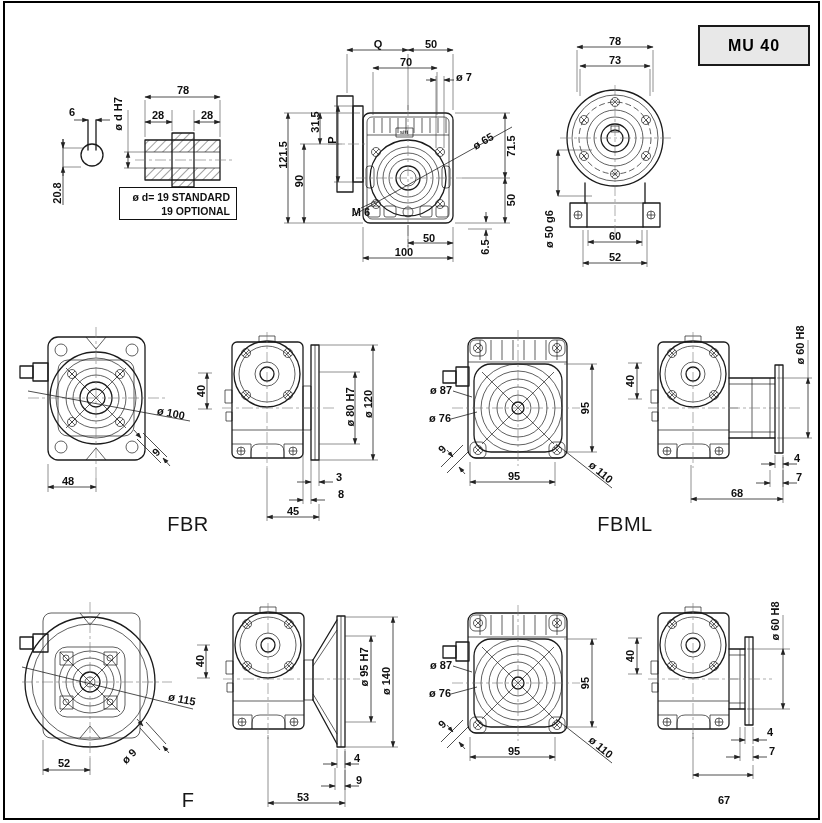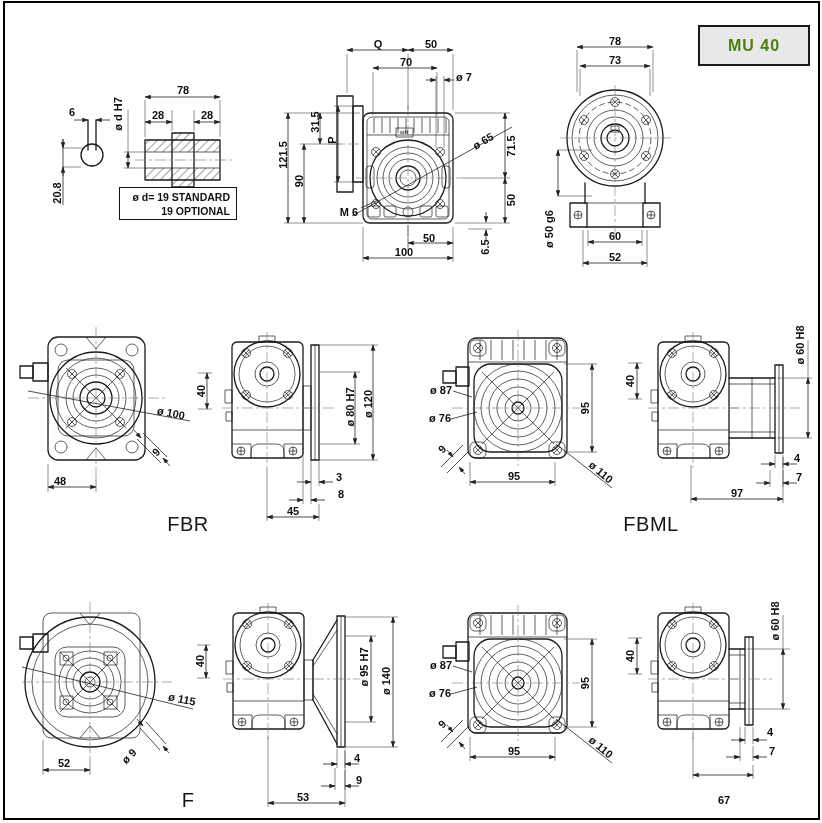--- a/index.html
+++ b/index.html
@@ -19,21 +19,21 @@
       white-space:nowrap;transform:translate(-50%,-50%);z-index:3;padding:0 1px;}
   .dl.r90{transform:translate(-50%,-50%) rotate(-90deg);}
   .dl.r10{transform:translate(-50%,-50%) rotate(11deg);}
   .dl.r40{transform:translate(-50%,-50%) rotate(40deg);}
   .dl.rm45{transform:translate(-50%,-50%) rotate(-45deg);}
   .dl.rm30{transform:translate(-50%,-50%) rotate(-30deg);}
   .vl{position:absolute;font:20px "Liberation Sans",sans-serif;color:#161616;
       transform:translate(-50%,-50%);z-index:3;letter-spacing:.5px;}
   #titlebox{position:absolute;left:698px;top:25px;width:108px;height:37px;background:#e8e8e8;
       border:2px solid #1a1a1a;display:flex;align-items:center;justify-content:center;
-      font:bold 16px "Liberation Sans",sans-serif;color:#4d7c0f;letter-spacing:1px;z-index:3;}
+      font:bold 16px "Liberation Sans",sans-serif;color:#000000;letter-spacing:1px;z-index:3;}
   #notebox{position:absolute;left:119px;top:187px;width:118px;height:33px;background:#fff;
       border:1.5px solid #111;box-sizing:border-box;padding:2px 6px 0 2px;text-align:right;
       font:bold 10.5px "Liberation Sans",sans-serif;color:#111;line-height:1.35;z-index:3;}
   #brand{position:absolute;left:404px;top:132px;transform:translate(-50%,-50%);
       font:bold 6px "Liberation Sans",sans-serif;color:#333;z-index:3;}
 </style>
 </head>
 <body>
 
 <div id="page">
@@ -423,57 +423,57 @@
   <span class="dl r90" style="left:118px;top:114px">ø d H7</span>
 
   <span class="dl" style="left:378px;top:44px">Q</span>
   <span class="dl" style="left:431px;top:44px">50</span>
   <span class="dl" style="left:406px;top:62px">70</span>
   <span class="dl" style="left:464px;top:77px">ø 7</span>
   <span class="dl r90" style="left:315px;top:122px">31.5</span>
   <span class="dl r90" style="left:332px;top:140px">P</span>
   <span class="dl r90" style="left:283px;top:155px">121.5</span>
   <span class="dl r90" style="left:299px;top:181px">90</span>
-  <span class="dl" style="left:349px;top:212px">M 6</span>
+  <span class="dl" style="left:361px;top:212px">M 6</span>
   <span class="dl rm30" style="left:483px;top:141px">ø 65</span>
   <span class="dl r90" style="left:511px;top:146px">71.5</span>
   <span class="dl r90" style="left:511px;top:200px">50</span>
   <span class="dl r90" style="left:485px;top:247px">6.5</span>
   <span class="dl" style="left:429px;top:238px">50</span>
   <span class="dl" style="left:404px;top:252px">100</span>
 
   <span class="dl" style="left:615px;top:41px">78</span>
   <span class="dl" style="left:615px;top:60px">73</span>
   <span class="dl r90" style="left:549px;top:229px">ø 50 g6</span>
   <span class="dl" style="left:615px;top:236px">60</span>
   <span class="dl" style="left:615px;top:257px">52</span>
 
-  <span class="dl" style="left:60px;top:481px">48</span>
+  <span class="dl" style="left:68px;top:481px">48</span>
   <span class="dl r10" style="left:171px;top:413px">ø 100</span>
   <span class="dl rm45" style="left:156px;top:452px">9</span>
   <span class="dl r90" style="left:201px;top:391px">40</span>
   <span class="dl r90" style="left:350px;top:407px">ø 80 H7</span>
   <span class="dl r90" style="left:368px;top:404px">ø 120</span>
   <span class="dl" style="left:339px;top:477px">3</span>
   <span class="dl" style="left:341px;top:494px">8</span>
   <span class="dl" style="left:293px;top:511px">45</span>
   <span class="vl" style="left:188px;top:524px">FBR</span>
 
   <span class="dl" style="left:441px;top:390px">ø 87</span>
   <span class="dl" style="left:440px;top:418px">ø 76</span>
   <span class="dl rm45" style="left:442px;top:449px">9</span>
   <span class="dl" style="left:514px;top:476px">95</span>
   <span class="dl r90" style="left:585px;top:408px">95</span>
   <span class="dl r40" style="left:601px;top:472px">ø 110</span>
   <span class="dl r90" style="left:630px;top:381px">40</span>
   <span class="dl r90" style="left:800px;top:345px">ø 60 H8</span>
   <span class="dl" style="left:797px;top:458px">4</span>
   <span class="dl" style="left:799px;top:477px">7</span>
-  <span class="dl" style="left:737px;top:493px">97</span>
-  <span class="vl" style="left:651px;top:524px">FBML</span>
+  <span class="dl" style="left:737px;top:493px">68</span>
+  <span class="vl" style="left:625px;top:524px">FBML</span>
 
   <span class="dl" style="left:64px;top:763px">52</span>
   <span class="dl r10" style="left:182px;top:699px">ø 115</span>
   <span class="dl rm45" style="left:129px;top:756px">ø 9</span>
   <span class="dl r90" style="left:200px;top:661px">40</span>
   <span class="dl r90" style="left:364px;top:667px">ø 95 H7</span>
   <span class="dl r90" style="left:386px;top:681px">ø 140</span>
   <span class="dl" style="left:357px;top:758px">4</span>
   <span class="dl" style="left:359px;top:780px">9</span>
   <span class="dl" style="left:303px;top:797px">53</span>

